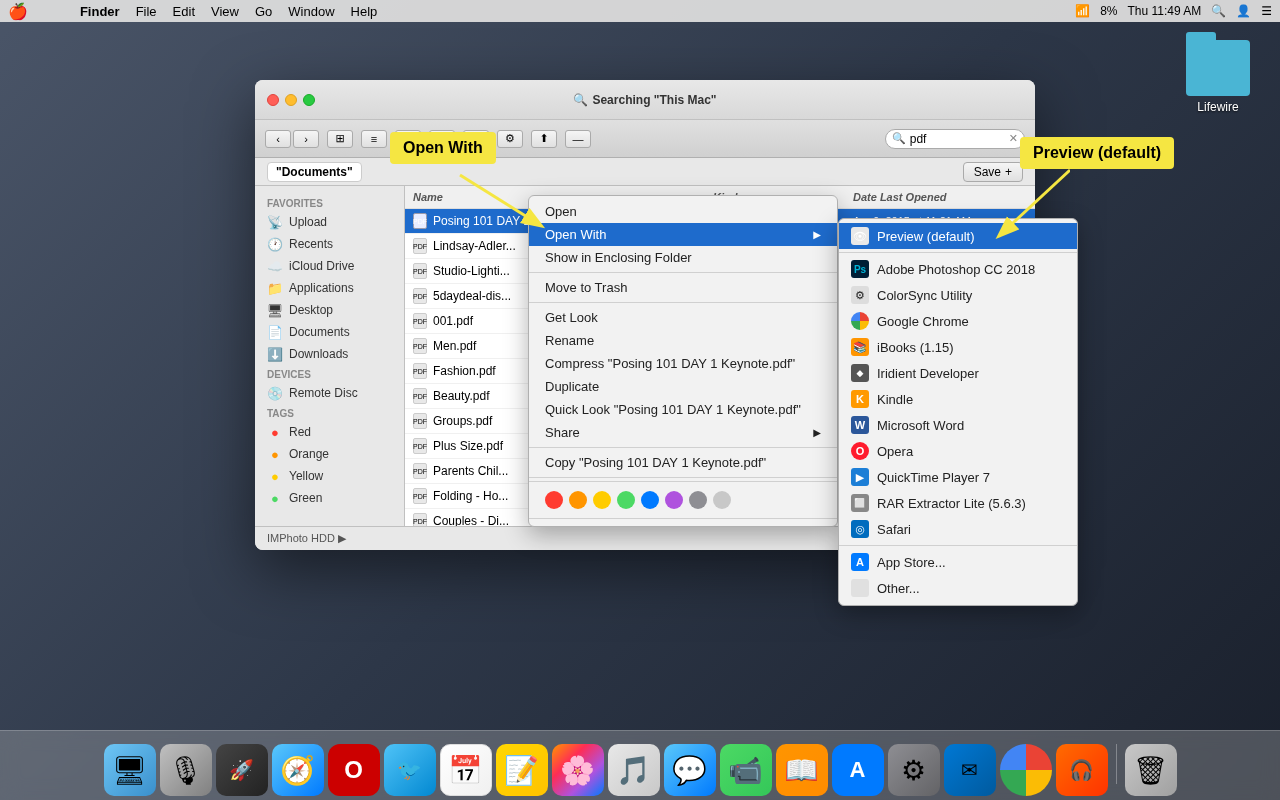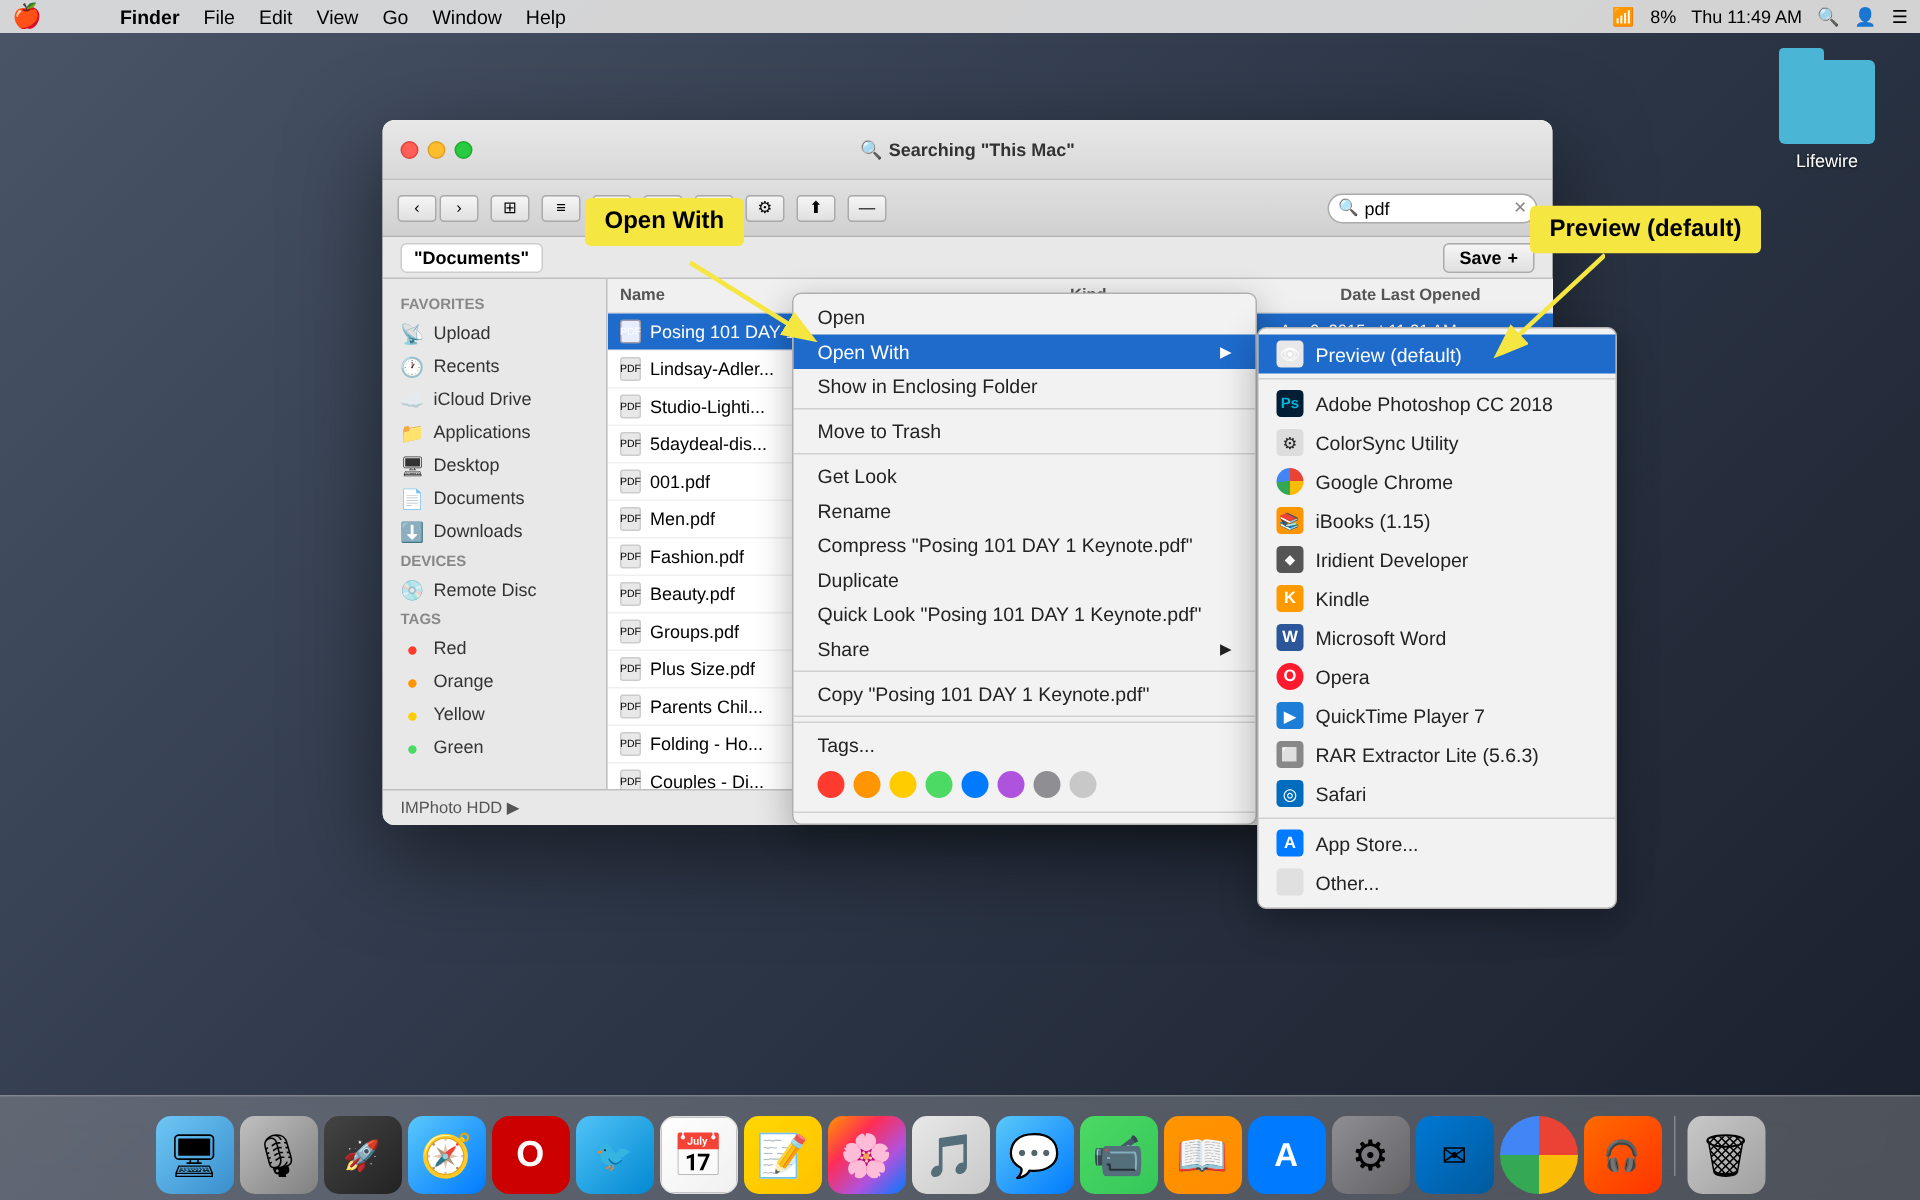--- a/index.html
+++ b/index.html
@@ -195,21 +195,20 @@
       margin-left: auto;
       background: linear-gradient(to bottom, #f5f5f5, #e0e0e0);
       border: 1px solid #aaa;
       border-radius: 4px;
       padding: 2px 10px;
       font-size: 12px;
       cursor: pointer;
       display: flex;
       align-items: center;
       gap: 4px;
-      font-weight: bold;
     }
 
     
     .finder-body {
       display: flex;
       height: calc(100% - 40px - 38px - 28px - 24px);
     }
 
     
     .finder-sidebar {
@@ -254,24 +253,25 @@
       display: flex;
       background: #f0f0f0;
       border-bottom: 1px solid #ddd;
       font-size: 11px;
       font-weight: 600;
       color: #555;
       padding: 3px 0;
     }
     .filelist-header-col {
       padding: 2px 8px;
+      font-style: italic;
     }
     .filelist-header-col.name { flex: 1; }
     .filelist-header-col.kind { width: 140px; }
-    .filelist-header-col.date { width: 190px; text-align: center; }
+    .filelist-header-col.date { width: 190px; }
 
     .file-row {
       display: flex;
       align-items: center;
       font-size: 12px;
       padding: 2px 0;
       border-bottom: 1px solid #f0f0f0;
       cursor: default;
     }
     .file-row.selected { background: #1e6bcc; color: white; }
@@ -743,21 +743,20 @@
     <div class="context-item">Duplicate</div>
     <div class="context-item">Quick Look "Posing 101 DAY 1 Keynote.pdf"</div>
     <div class="context-item">
       <span>Share</span>
       <span class="context-arrow">▶</span>
     </div>
     <div class="context-separator"></div>
     <div class="context-item">Copy "Posing 101 DAY 1 Keynote.pdf"</div>
     <div class="context-separator"></div>
     <div class="context-separator"></div>
-    <div class="context-item">Tags...</div>
     <div class="context-tags">
       <div class="tag-dot" style="background:#ff3b30;"></div>
       <div class="tag-dot" style="background:#ff9500;"></div>
       <div class="tag-dot" style="background:#ffcc00;"></div>
       <div class="tag-dot" style="background:#4cd964;"></div>
       <div class="tag-dot" style="background:#007aff;"></div>
       <div class="tag-dot" style="background:#af52de;"></div>
       <div class="tag-dot" style="background:#8e8e93;"></div>
       <div class="tag-dot" style="background:#c8c8c8;"></div>
     </div>

